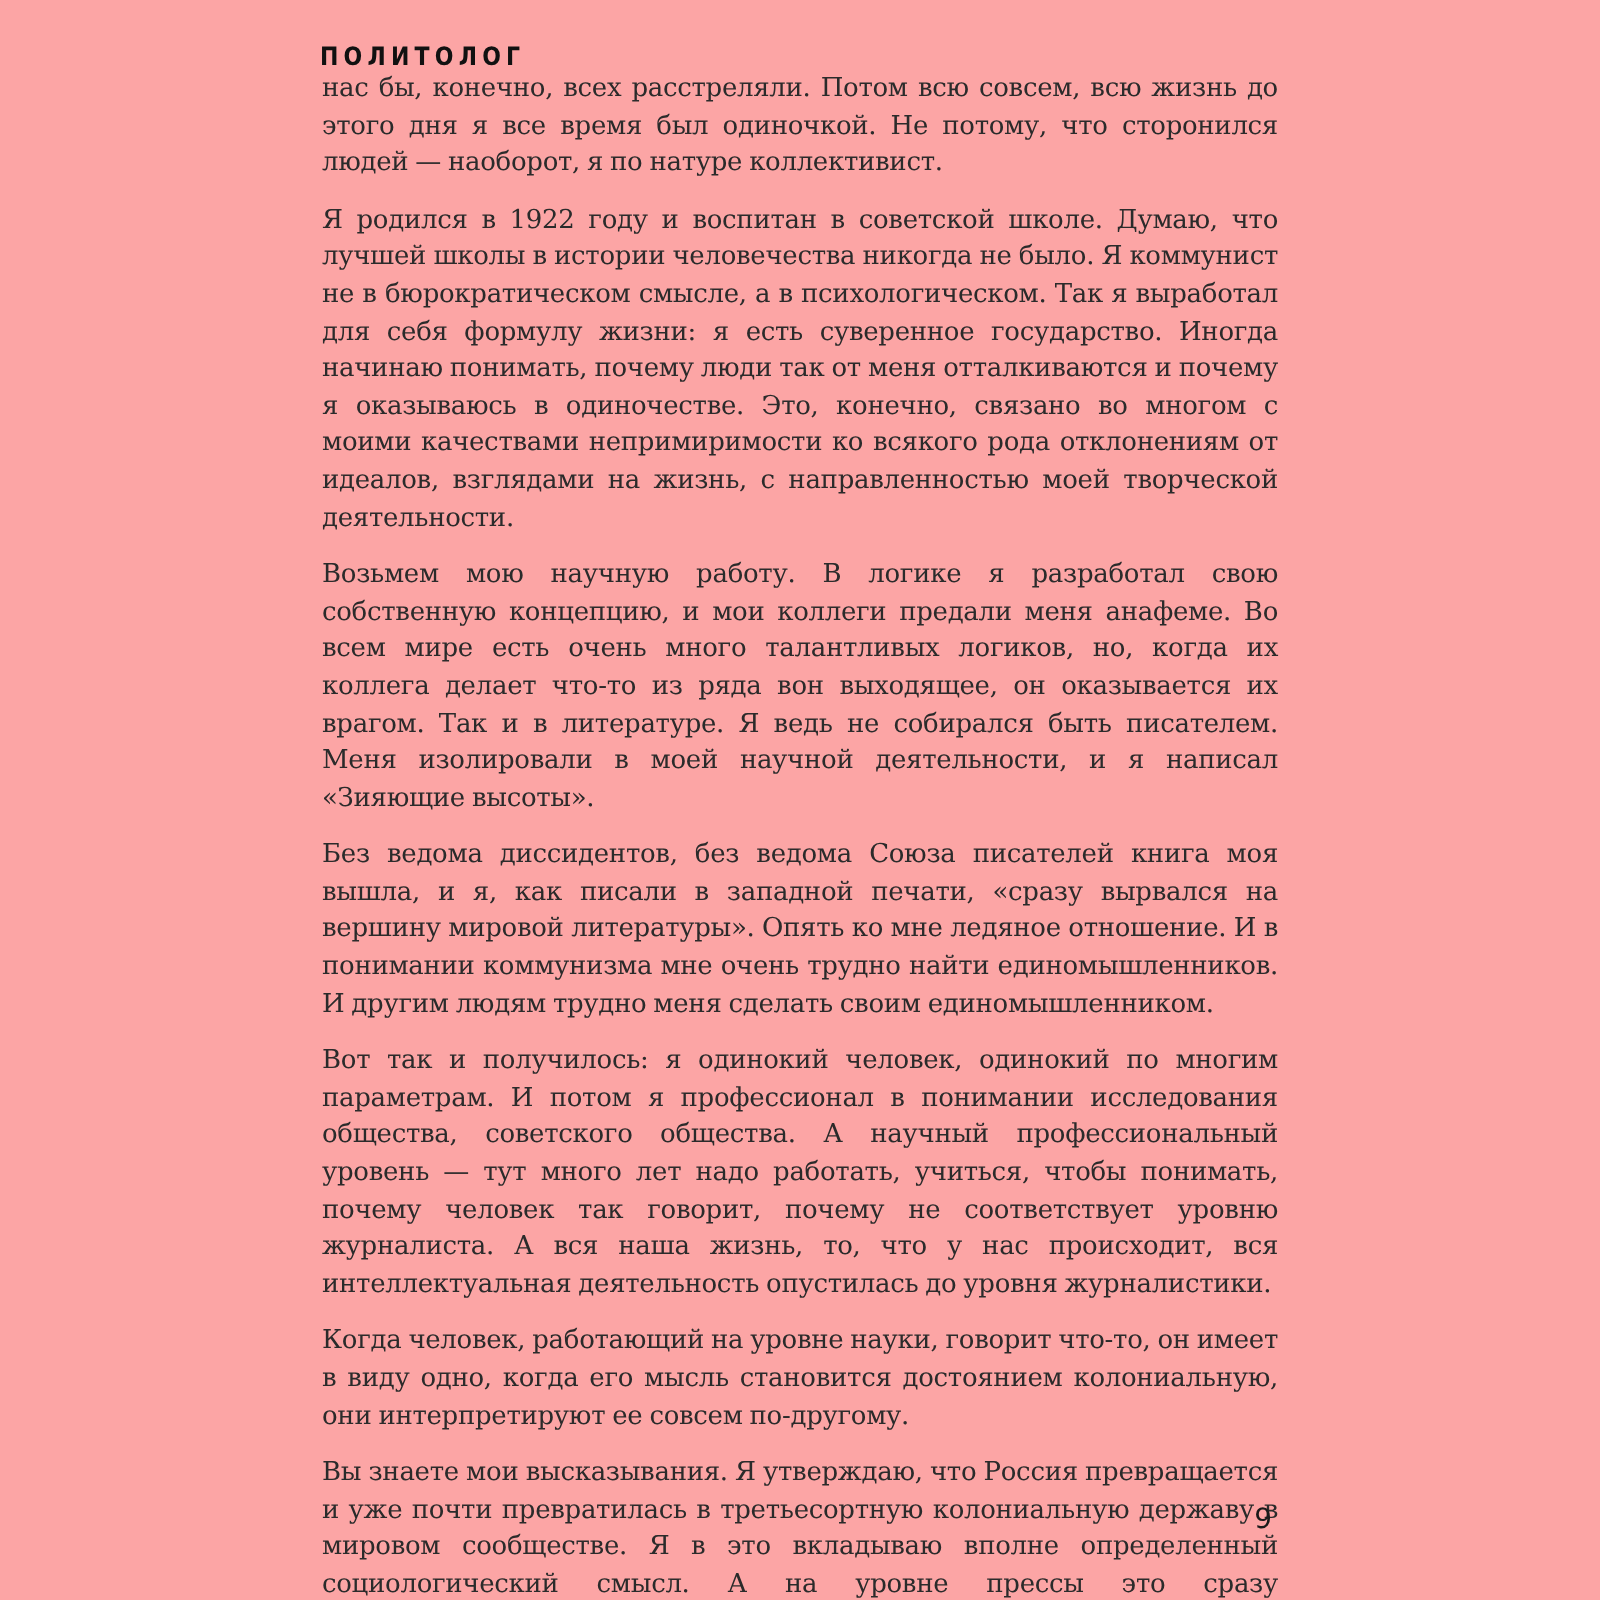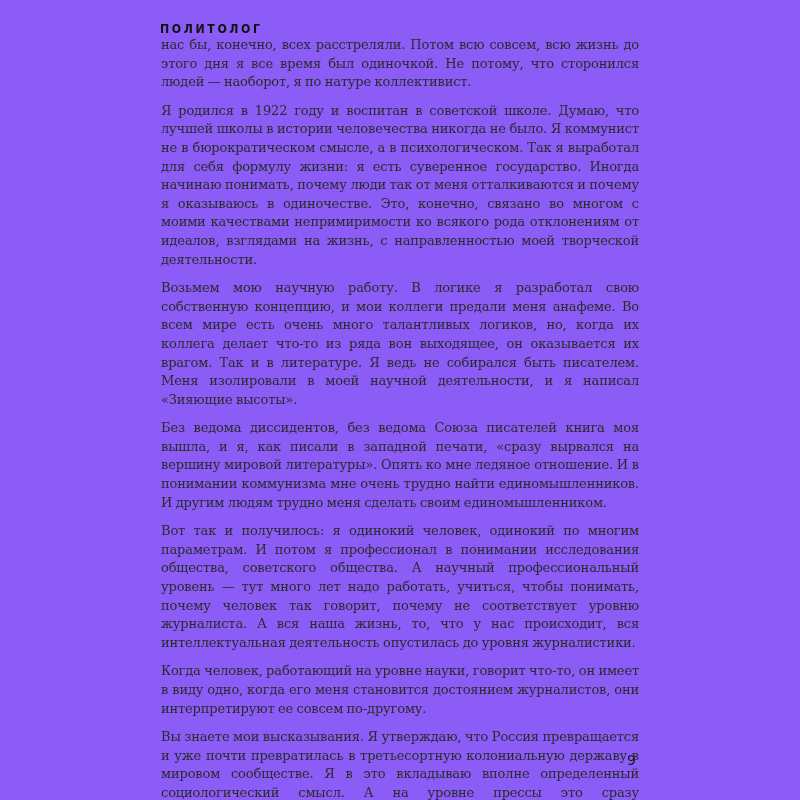--- a/index.html
+++ b/index.html
@@ -14,21 +14,21 @@
     overflow: hidden;
     font-family: "DejaVu Serif", "Liberation Serif", serif;
     color: #2a2a2a;
   }
   .page {
     position: absolute;
     left: 0;
     top: 0;
     width: 800px;
     height: 800px;
-    background: #8b5cf6;
+    background: #fca5a5;
   }
   .running-head {
     position: absolute;
     left: 160px;
     top: 21px;
     font-family: "DejaVu Sans", "Liberation Sans", sans-serif;
     font-weight: bold;
     font-size: 11px;
     letter-spacing: 2.6px;
     color: #111111;
@@ -66,18 +66,18 @@
 
 <div class="page">
   <div class="running-head">ПОЛИТОЛОГ</div>
 
   <div class="body-text">
     <p class="para">нас бы, конечно, всех расстреляли. Потом всю совсем, всю жизнь до этого дня я все время был одиночкой. Не потому, что сторонился людей — наоборот, я по натуре коллективист.</p>
     <p class="para">Я родился в 1922 году и воспитан в советской школе. Думаю, что лучшей школы в истории человечества никогда не было. Я коммунист не в бюрократическом смысле, а в психологическом. Так я выработал для себя формулу жизни: я есть суверенное государство. Иногда начинаю понимать, почему люди так от меня отталкиваются и почему я оказываюсь в одиночестве. Это, конечно, связано во многом с моими качествами непримиримости ко всякого рода отклонениям от идеалов, взглядами на жизнь, с направленностью моей творческой деятельности.</p>
     <p class="para">Возьмем мою научную работу. В логике я разработал свою собственную концепцию, и мои коллеги предали меня анафеме. Во всем мире есть очень много талантливых логиков, но, когда их коллега делает что-то из ряда вон выходящее, он оказывается их врагом. Так и в литературе. Я ведь не собирался быть писателем. Меня изолировали в моей научной деятельности, и я написал «Зияющие высоты».</p>
     <p class="para">Без ведома диссидентов, без ведома Союза писателей книга моя вышла, и я, как писали в западной печати, «сразу вырвался на вершину мировой литературы». Опять ко мне ледяное отношение. И в понимании коммунизма мне очень трудно найти единомышленников. И другим людям трудно меня сделать своим единомышленником.</p>
     <p class="para">Вот так и получилось: я одинокий человек, одинокий по многим параметрам. И потом я профессионал в понимании исследования общества, советского общества. А научный профессиональный уровень — тут много лет надо работать, учиться, чтобы понимать, почему человек так говорит, почему не соответствует уровню журналиста. А вся наша жизнь, то, что у нас происходит, вся интеллектуальная деятельность опустилась до уровня журналистики.</p>
-    <p class="para">Когда человек, работающий на уровне науки, говорит что-то, он имеет в виду одно, когда его меня становится достоянием журналистов, они интерпретируют ее совсем по-другому.</p>
+    <p class="para">Когда человек, работающий на уровне науки, говорит что-то, он имеет в виду одно, когда его мысль становится достоянием колониальную, они интерпретируют ее совсем по-другому.</p>
     <p class="para">Вы знаете мои высказывания. Я утверждаю, что Россия превращается и уже почти превратилась в третьесортную колониальную державу в мировом сообществе. Я в это вкладываю вполне определенный социологический смысл. А на уровне прессы это сразу интерпретируют таким образом: «А вот видите, за кого он держит нас, русских, мы третьесортные люди»... И т. д. и т. п.</p>
   </div>
 
   <div class="page-number">9</div>
 </div>
 
 </body></html>

